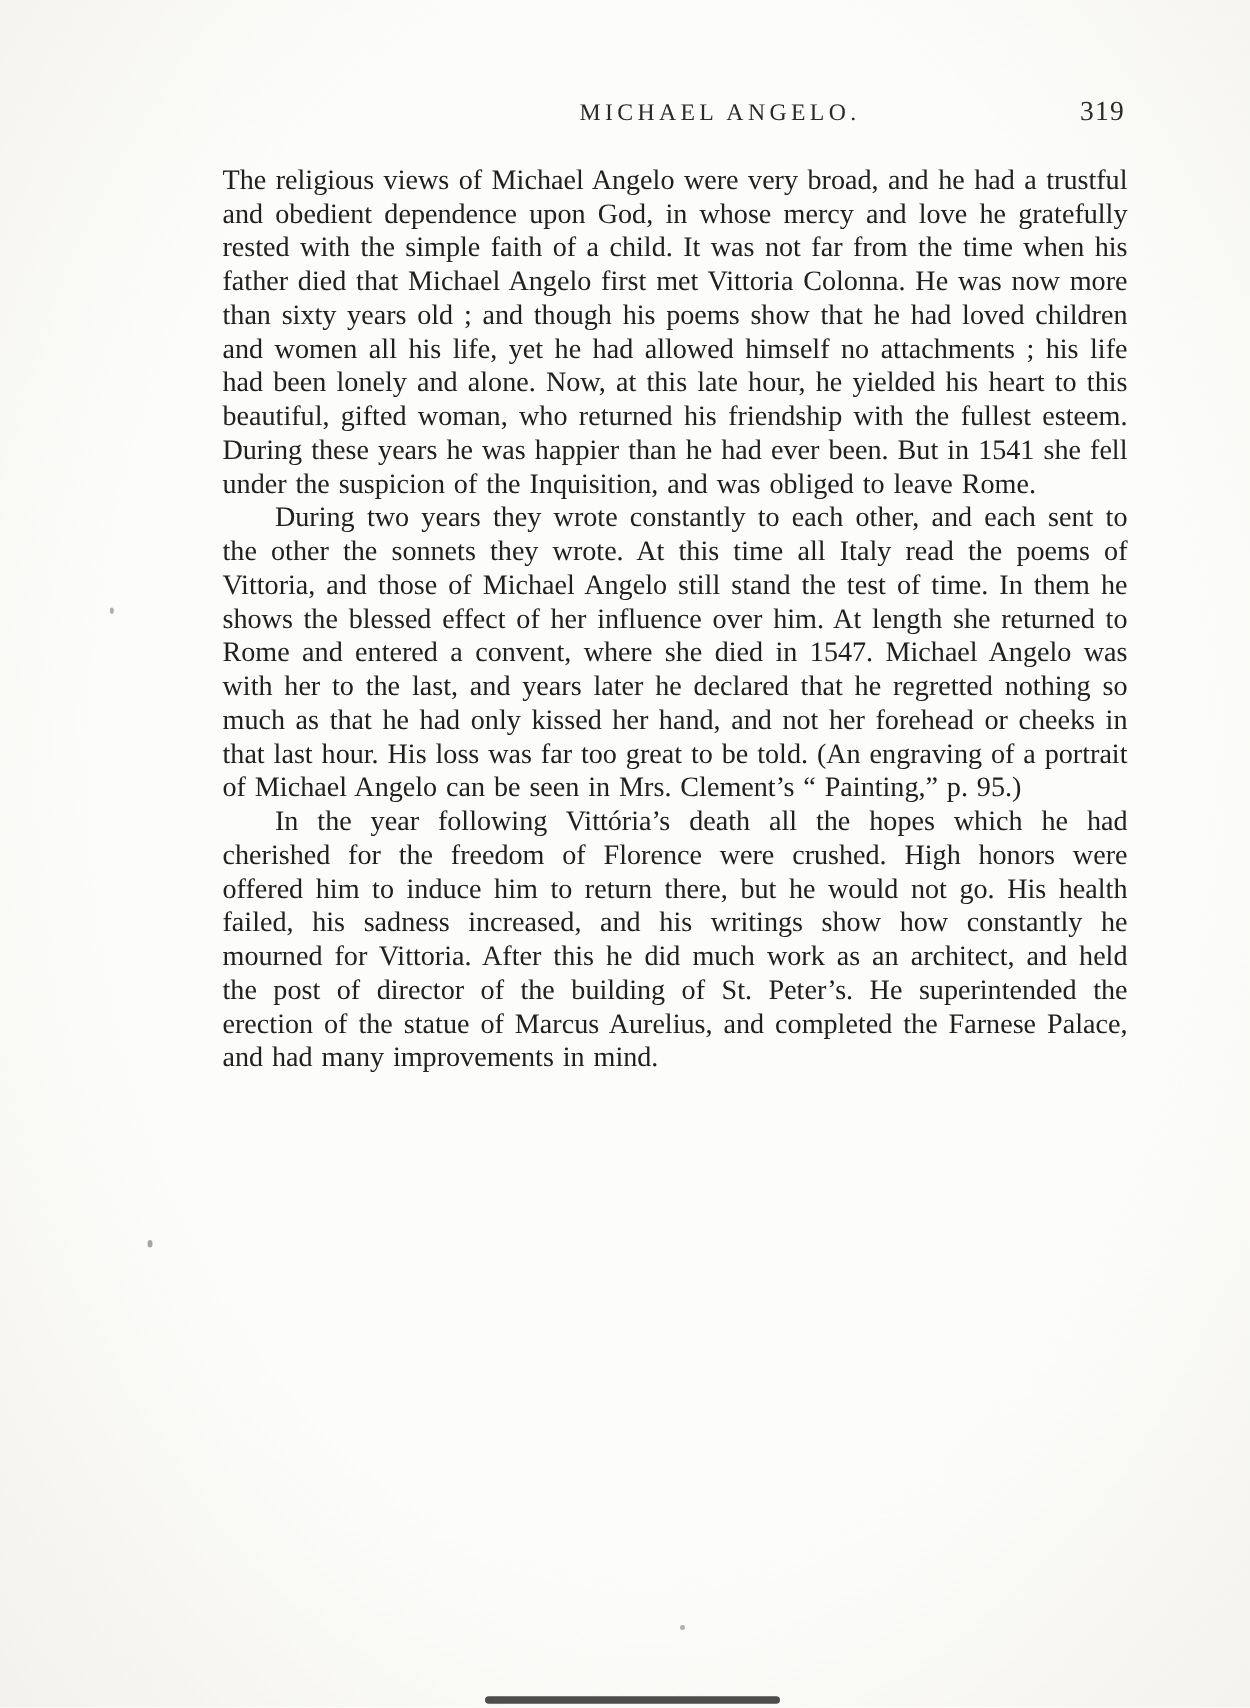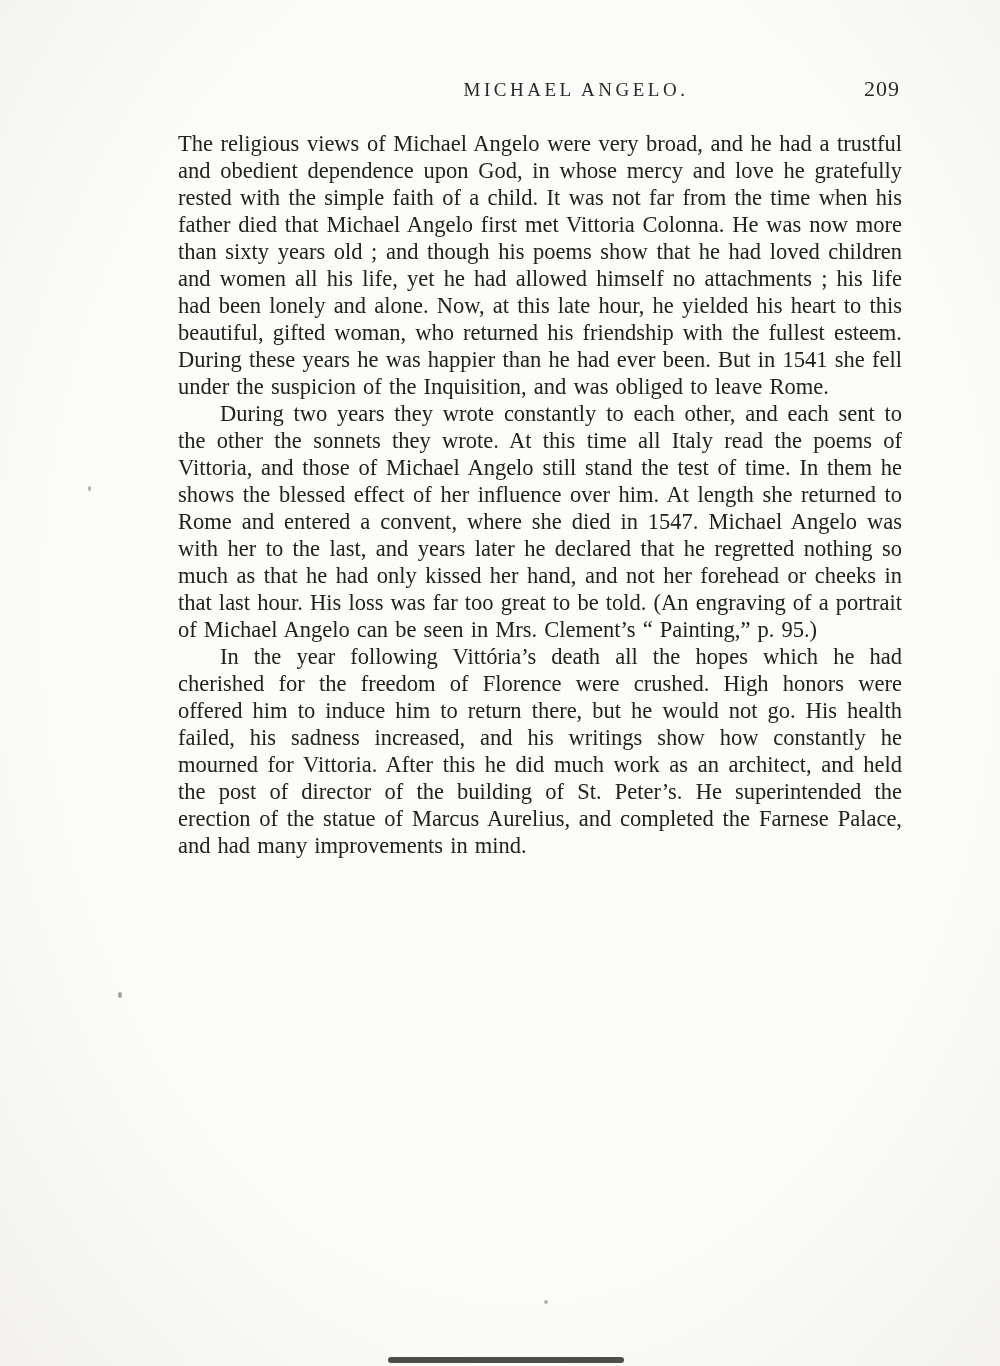--- a/index.html
+++ b/index.html
@@ -83,21 +83,21 @@
     opacity: .9;
   }
 </style>
 </head>
 <body>
 
 <div class="page">
 
   <div class="running-head">
     <span class="head-title">MICHAEL ANGELO.</span>
-    <span class="head-page-number">209</span>
+    <span class="head-page-number">319</span>
   </div>
 
   <div class="body-text">
     <p>The religious views of Michael Angelo were very broad, and he had a trustful and obedient dependence upon God, in whose mercy and love he gratefully rested with the simple faith of a child.  It was not far from the time when his father died that Michael Angelo first met Vittoria Colonna.  He was now more than sixty years old ; and though his poems show that he had loved children and women all his life, yet he had allowed himself no attachments ; his life had been lonely and alone.  Now, at this late hour, he yielded his heart to this beautiful, gifted woman, who returned his friendship with the fullest esteem.  During these years he was happier than he had ever been.  But in 1541 she fell under the suspicion of the Inquisition, and was obliged to leave Rome.</p>
     <p class="indented">During two years they wrote constantly to each other, and each sent to the other the sonnets they wrote.  At this time all Italy read the poems of Vittoria, and those of Michael Angelo still stand the test of time.  In them he shows the blessed effect of her influence over him.  At length she returned to Rome and entered a convent, where she died in 1547.  Michael Angelo was with her to the last, and years later he declared that he regretted nothing so much as that he had only kissed her hand, and not her forehead or cheeks in that last hour.  His loss was far too great to be told.  (An engraving of a portrait of Michael Angelo can be seen in Mrs. Clement’s “ Painting,” p. 95.)</p>
     <p class="indented">In the year following Vittória’s death all the hopes which he had cherished for the freedom of Florence were crushed.  High honors were offered him to induce him to return there, but he would not go.  His health failed, his sadness increased, and his writings show how constantly he mourned for Vittoria.  After this he did much work as an architect, and held the post of director of the building of St. Peter’s.  He superintended the erection of the statue of Marcus Aurelius, and completed the Farnese Palace, and had many improvements in mind.</p>
   </div>
 
   <div class="speck speck-1"></div>
   <div class="speck speck-2"></div>

